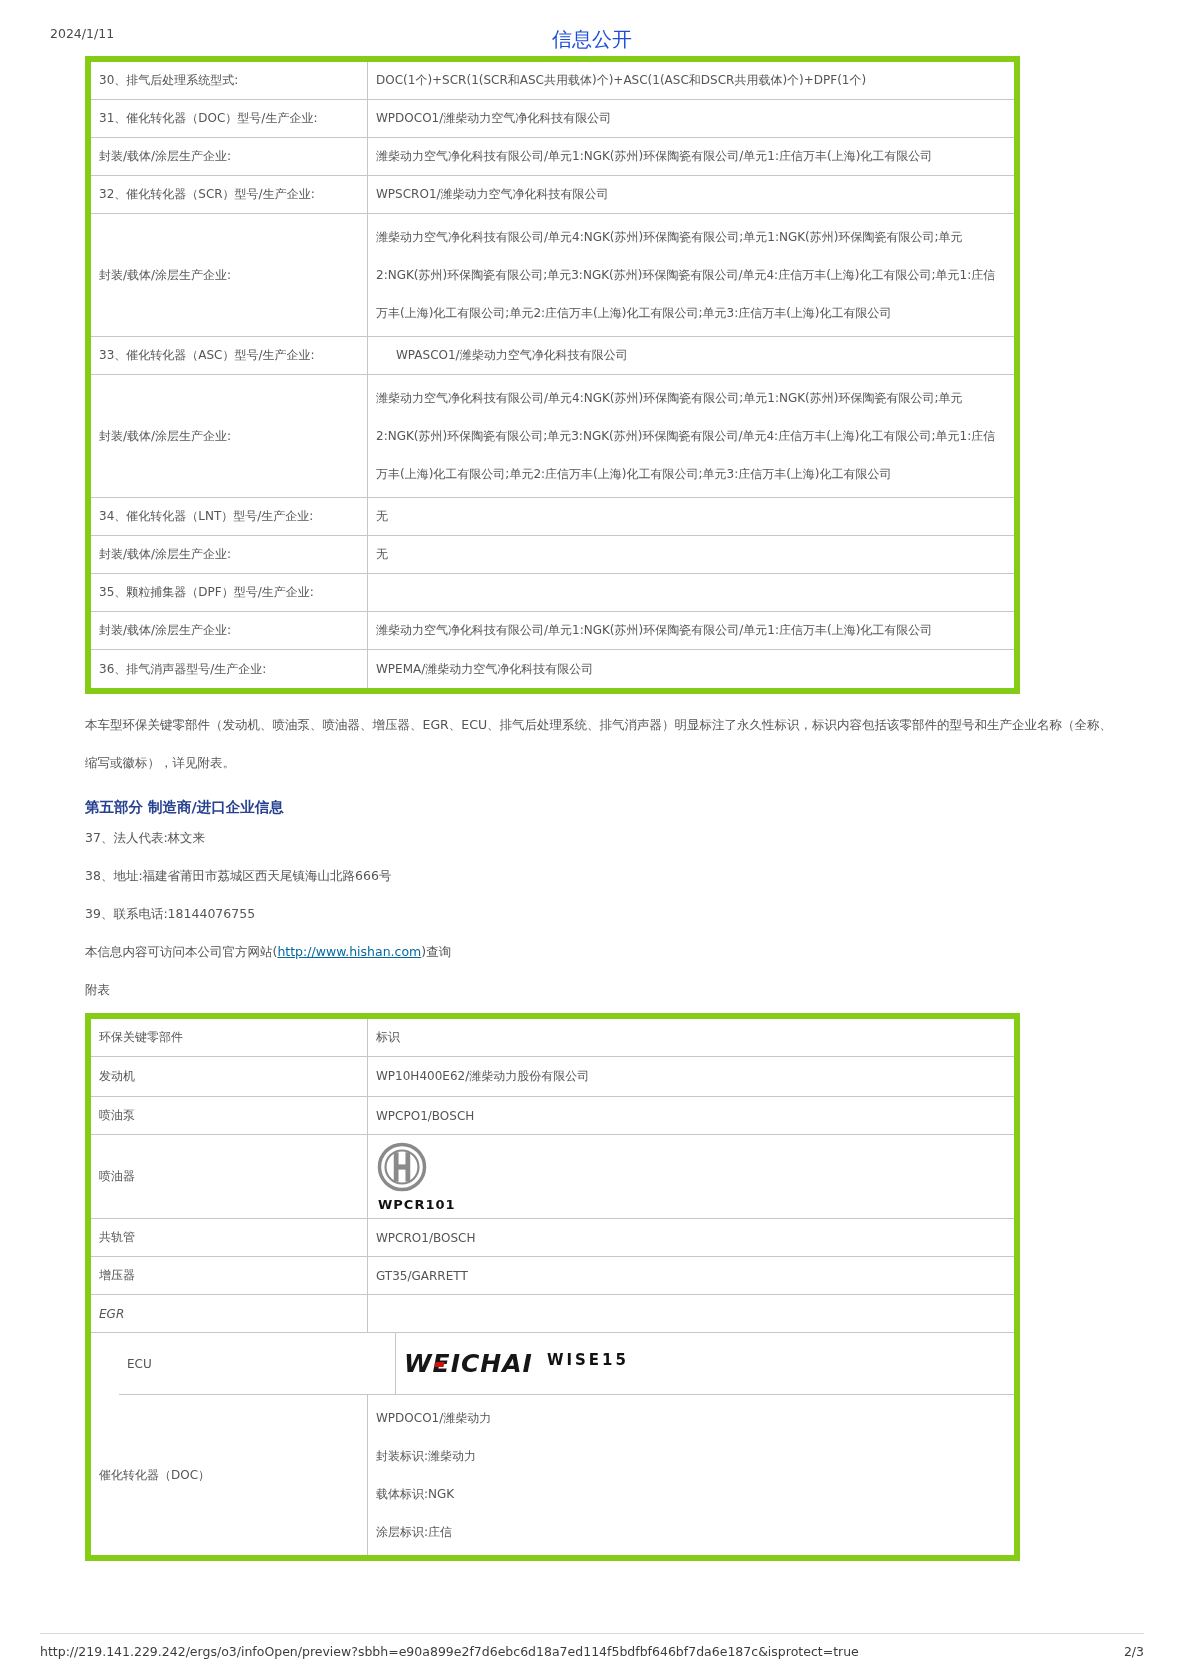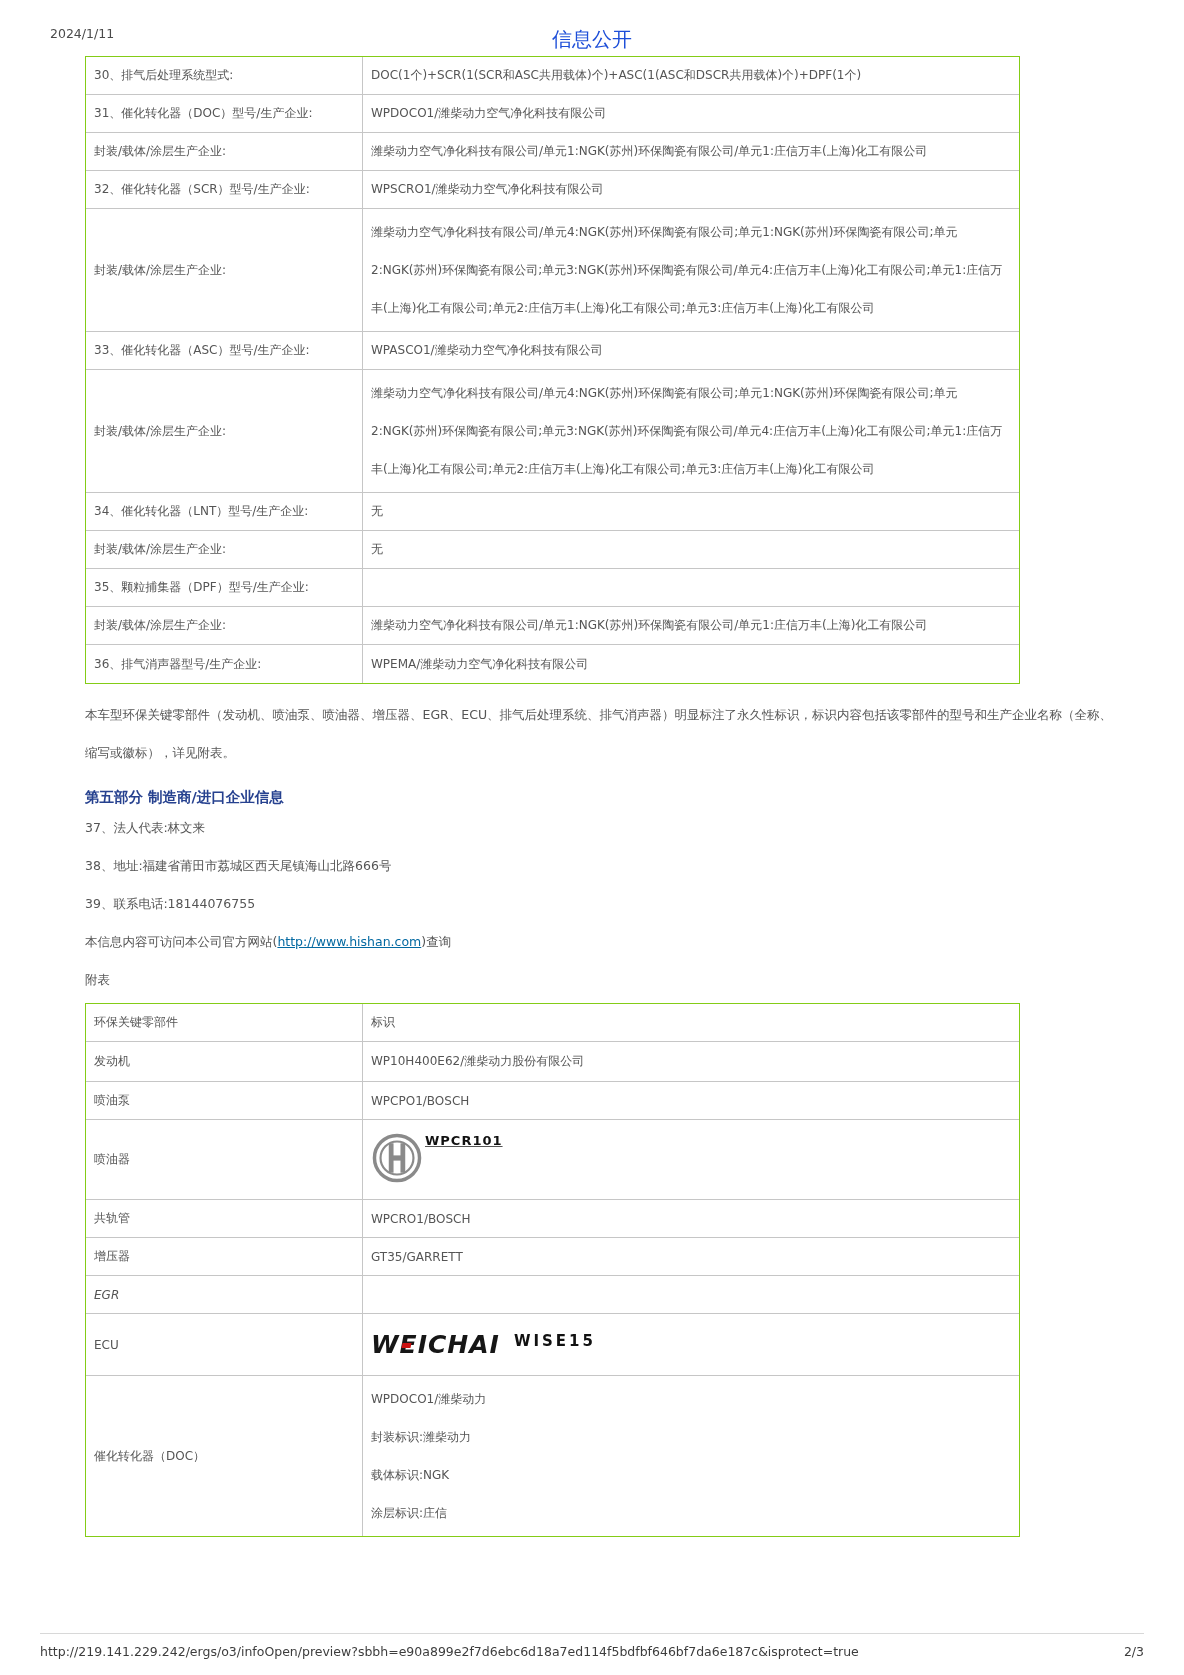--- a/index.html
+++ b/index.html
@@ -6,36 +6,36 @@
   body{
     width:1184px;height:1675px;position:relative;background:#ffffff;
     font-family:"DejaVu Sans","Liberation Sans",sans-serif;
     color:#555555;font-size:12px;
   }
   
   .page-header{position:relative;height:56px;padding-top:26px;box-sizing:border-box;}
   .print-date{position:absolute;left:50px;top:26px;font-size:12.5px;color:#4a4a4a;}
   .doc-title{text-align:center;font-size:20px;font-weight:normal;color:#1d4ed8;}
   
-  .grid-table{margin-left:85px;width:935px;border:1px solid #84cc16;box-sizing:border-box;}
+  .grid-table{margin-left:85px;width:935px;border:6px solid #84cc16;box-sizing:border-box;}
   .t-row{display:flex;border-bottom:1px solid #c6c6c6;box-sizing:border-box;}
   .t-row:last-child{border-bottom:none;}
   .t-cell{box-sizing:border-box;display:flex;align-items:center;padding:4px 8px;}
   .t-label{width:277px;border-right:1px solid #c6c6c6;flex-shrink:0;}
   .t-value{flex:1;min-width:0;}
   .t-value.tall{line-height:38px;align-items:center;}
   .t-value .multiline{line-height:38px;}
   
   .note-para{margin:12px 70px 0 85px;line-height:38px;font-size:12.5px;color:#555;}
   .section-title{margin:16px 0 2px 85px;font-size:14.5px;font-weight:bold;color:#26418f;}
   .info-lines{margin-left:85px;line-height:38px;font-size:12.5px;color:#555;}
   .weblink{color:#0369a1;text-decoration:underline;cursor:pointer;}
   .appendix-label{margin:0 0 4px 85px;line-height:38px;font-size:12.5px;color:#555;}
   
-  .bosch-wrap{display:flex;flex-direction:row;align-items:flex-start;padding:2px 0;text-decoration:underline;}
+  .bosch-wrap{display:flex;flex-direction:column;align-items:flex-start;padding:2px 0;}
   .bosch-code{font-weight:bold;color:#111;font-size:13px;letter-spacing:1px;margin-top:1px;margin-left:2px;}
   .weichai-wrap{display:flex;flex-direction:row;align-items:flex-start;}
   .weichai-word{position:relative;font-style:italic;font-weight:bold;font-size:25px;color:#161616;letter-spacing:1px;line-height:26px;}
   .weichai-red{position:absolute;left:31px;top:11px;width:9px;height:5px;background:#cc1111;transform:skewX(-12deg);}
   .weichai-model{font-weight:bold;font-size:15px;color:#111;letter-spacing:3px;margin-left:14px;line-height:18px;}
   
   .page-footer{
     position:absolute;left:40px;right:40px;bottom:16px;
     border-top:1px solid #d8d8d8;padding-top:10px;
     display:flex;justify-content:space-between;
@@ -64,21 +64,21 @@
       <div class="t-cell t-value">潍柴动力空气净化科技有限公司/单元1:NGK(苏州)环保陶瓷有限公司/单元1:庄信万丰(上海)化工有限公司</div>
     </div>
     <div class="t-row" style="min-height: 38px;">
       <div class="t-cell t-label">32、催化转化器（SCR）型号/生产企业:</div>
       <div class="t-cell t-value">WPSCRO1/潍柴动力空气净化科技有限公司</div>
     </div>
     <div class="t-row" style="min-height: 114px;">
       <div class="t-cell t-label">封装/载体/涂层生产企业:</div>
       <div class="t-cell t-value tall">潍柴动力空气净化科技有限公司/单元4:NGK(苏州)环保陶瓷有限公司;单元1:NGK(苏州)环保陶瓷有限公司;单元2:NGK(苏州)环保陶瓷有限公司;单元3:NGK(苏州)环保陶瓷有限公司/单元4:庄信万丰(上海)化工有限公司;单元1:庄信万丰(上海)化工有限公司;单元2:庄信万丰(上海)化工有限公司;单元3:庄信万丰(上海)化工有限公司</div>
     </div>
-    <div class="t-row" style="min-height: 38px;">
+    <div class="t-row" style="min-height: 38px; gap: 20px;">
       <div class="t-cell t-label">33、催化转化器（ASC）型号/生产企业:</div>
       <div class="t-cell t-value">WPASCO1/潍柴动力空气净化科技有限公司</div>
     </div>
     <div class="t-row" style="min-height: 114px;">
       <div class="t-cell t-label">封装/载体/涂层生产企业:</div>
       <div class="t-cell t-value tall">潍柴动力空气净化科技有限公司/单元4:NGK(苏州)环保陶瓷有限公司;单元1:NGK(苏州)环保陶瓷有限公司;单元2:NGK(苏州)环保陶瓷有限公司;单元3:NGK(苏州)环保陶瓷有限公司/单元4:庄信万丰(上海)化工有限公司;单元1:庄信万丰(上海)化工有限公司;单元2:庄信万丰(上海)化工有限公司;单元3:庄信万丰(上海)化工有限公司</div>
     </div>
     <div class="t-row" style="min-height: 38px;">
       <div class="t-cell t-label">34、催化转化器（LNT）型号/生产企业:</div>
       <div class="t-cell t-value">无</div>
@@ -148,21 +148,21 @@
       <div class="t-cell t-value">WPCRO1/BOSCH</div>
     </div>
     <div class="t-row" style="min-height: 38px;">
       <div class="t-cell t-label">增压器</div>
       <div class="t-cell t-value">GT35/GARRETT</div>
     </div>
     <div class="t-row" style="min-height: 38px; font-style: italic;">
       <div class="t-cell t-label">EGR</div>
       <div class="t-cell t-value"></div>
     </div>
-    <div class="t-row" style="min-height: 62px;">
+    <div class="t-row" style="min-height: 62px; margin-left: 28px;">
       <div class="t-cell t-label">ECU</div>
       <div class="t-cell t-value">
         <div class="weichai-wrap">
           <div class="weichai-word">WEICHAI<span class="weichai-red"></span></div>
           <div class="weichai-model">WISE15</div>
         </div>
       </div>
     </div>
     <div class="t-row" style="min-height: 152px;">
       <div class="t-cell t-label">催化转化器（DOC）</div>

